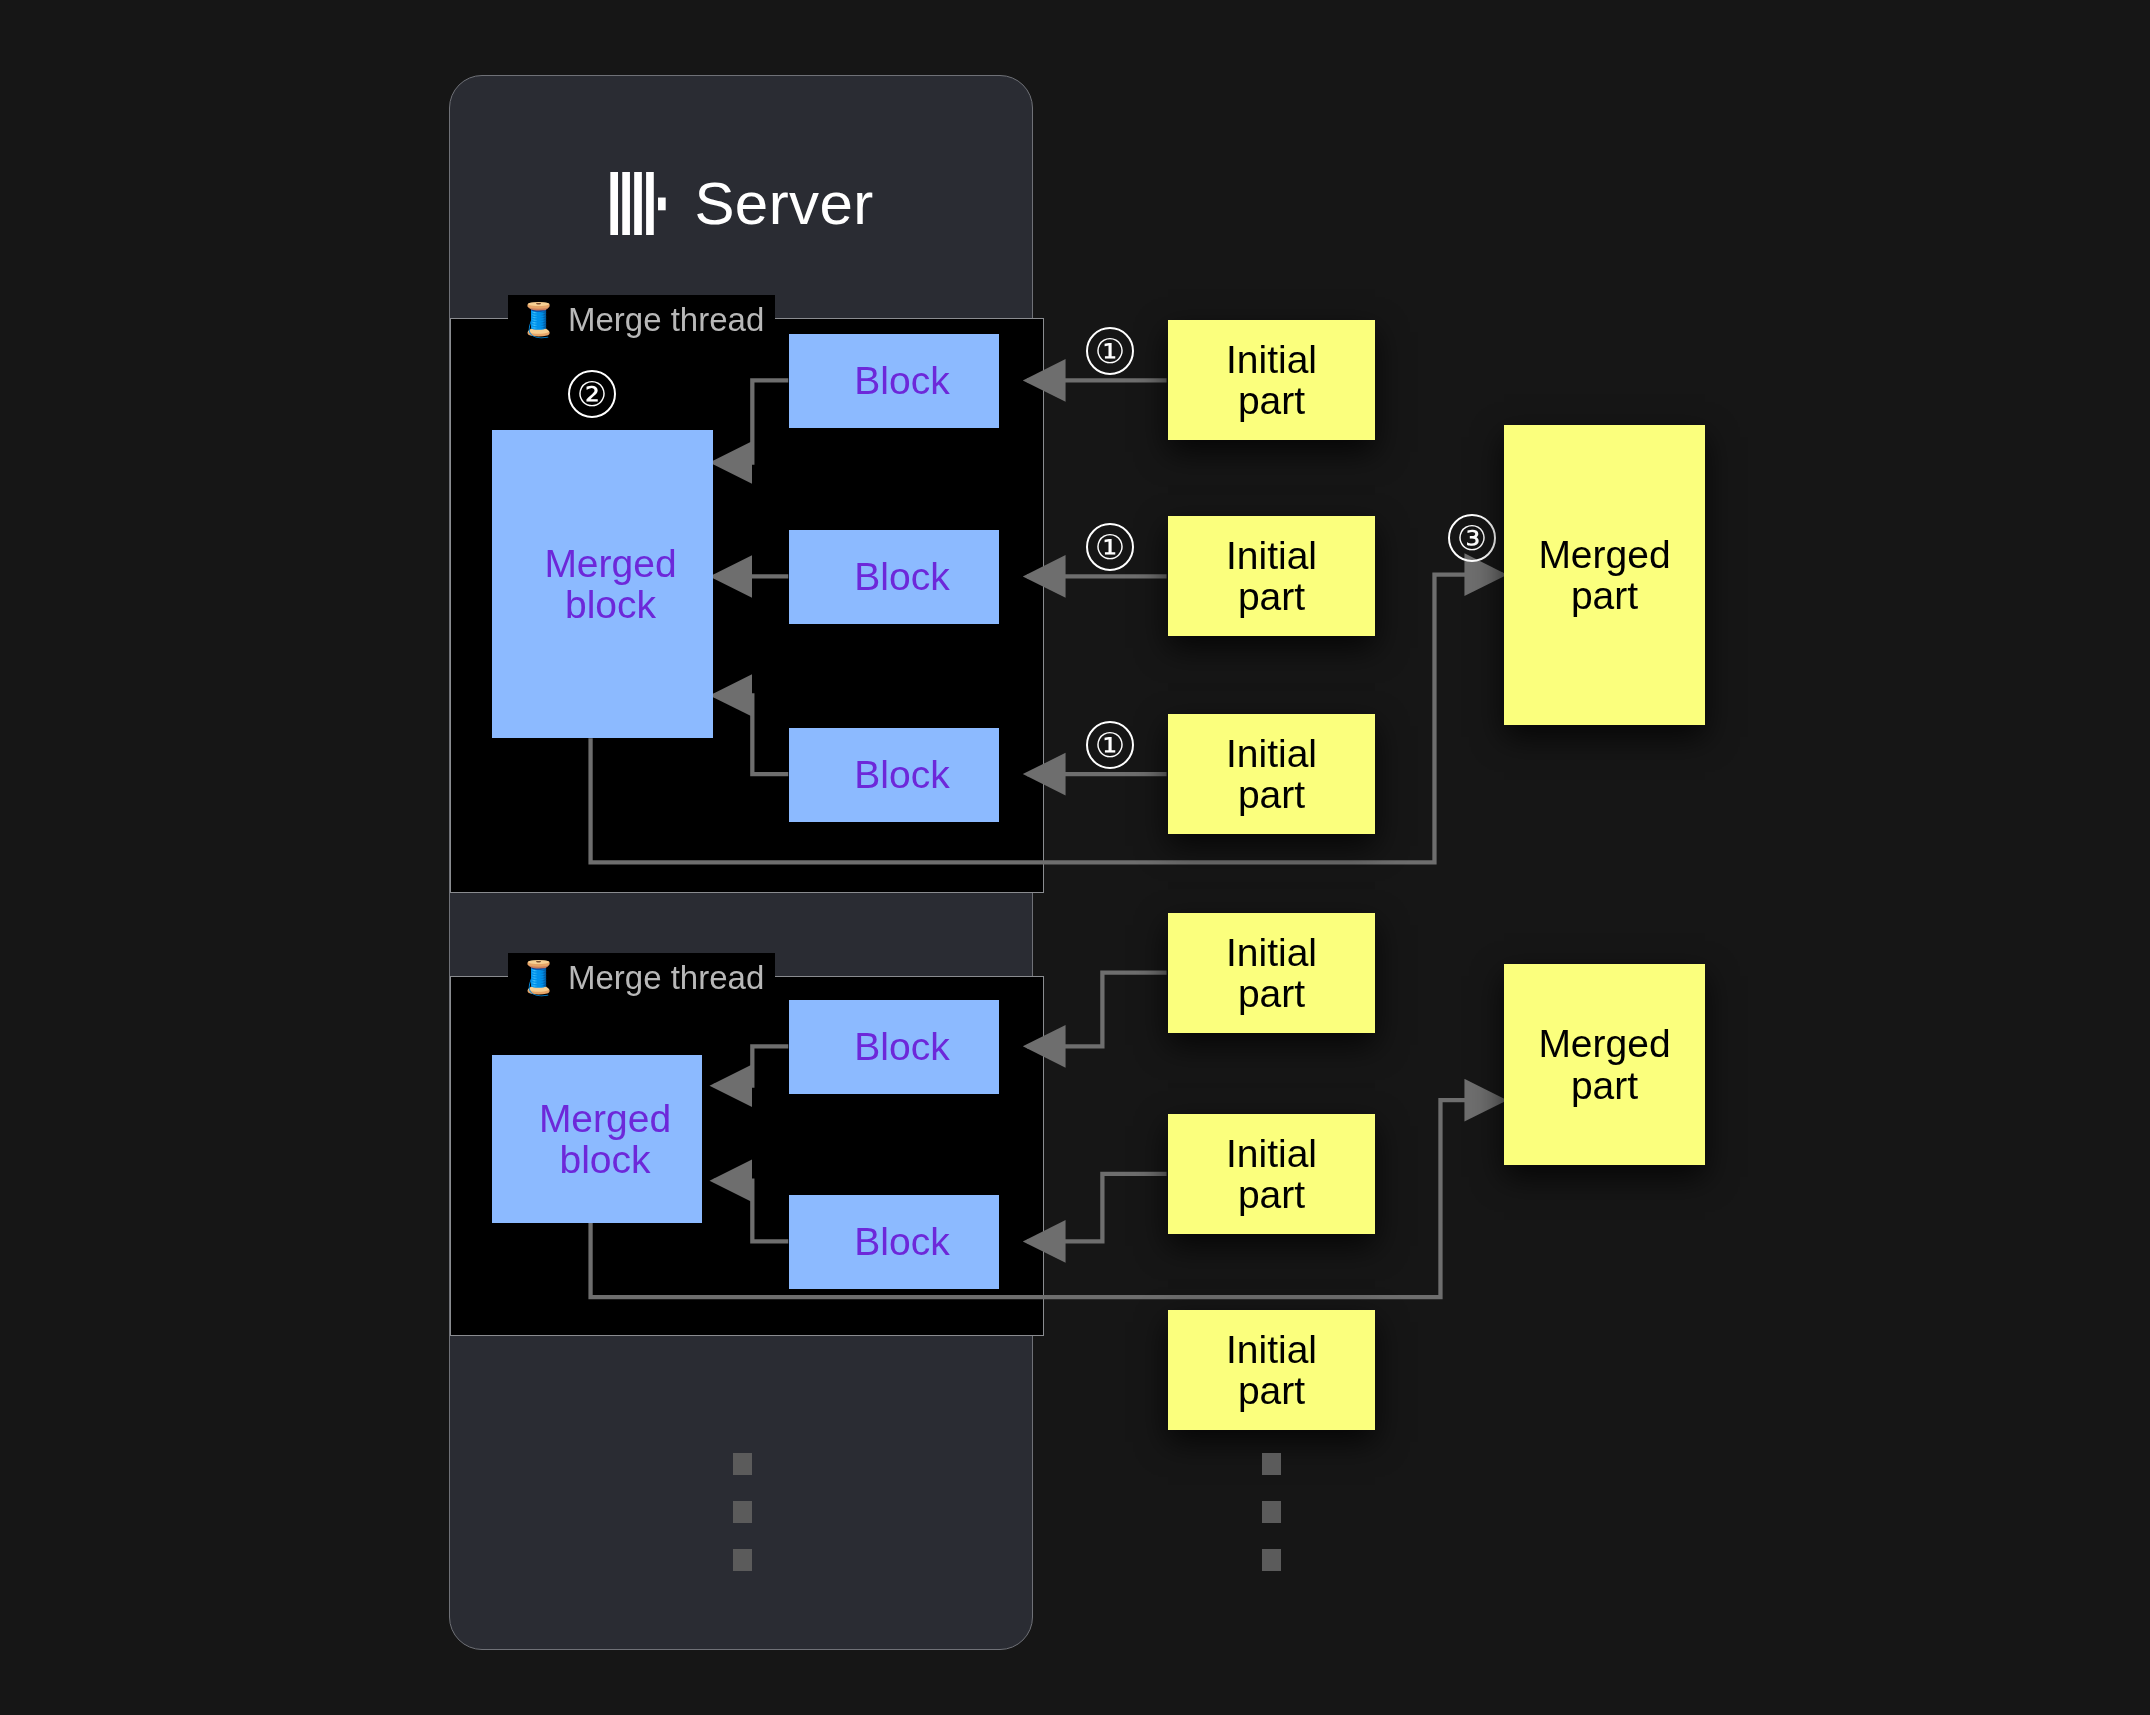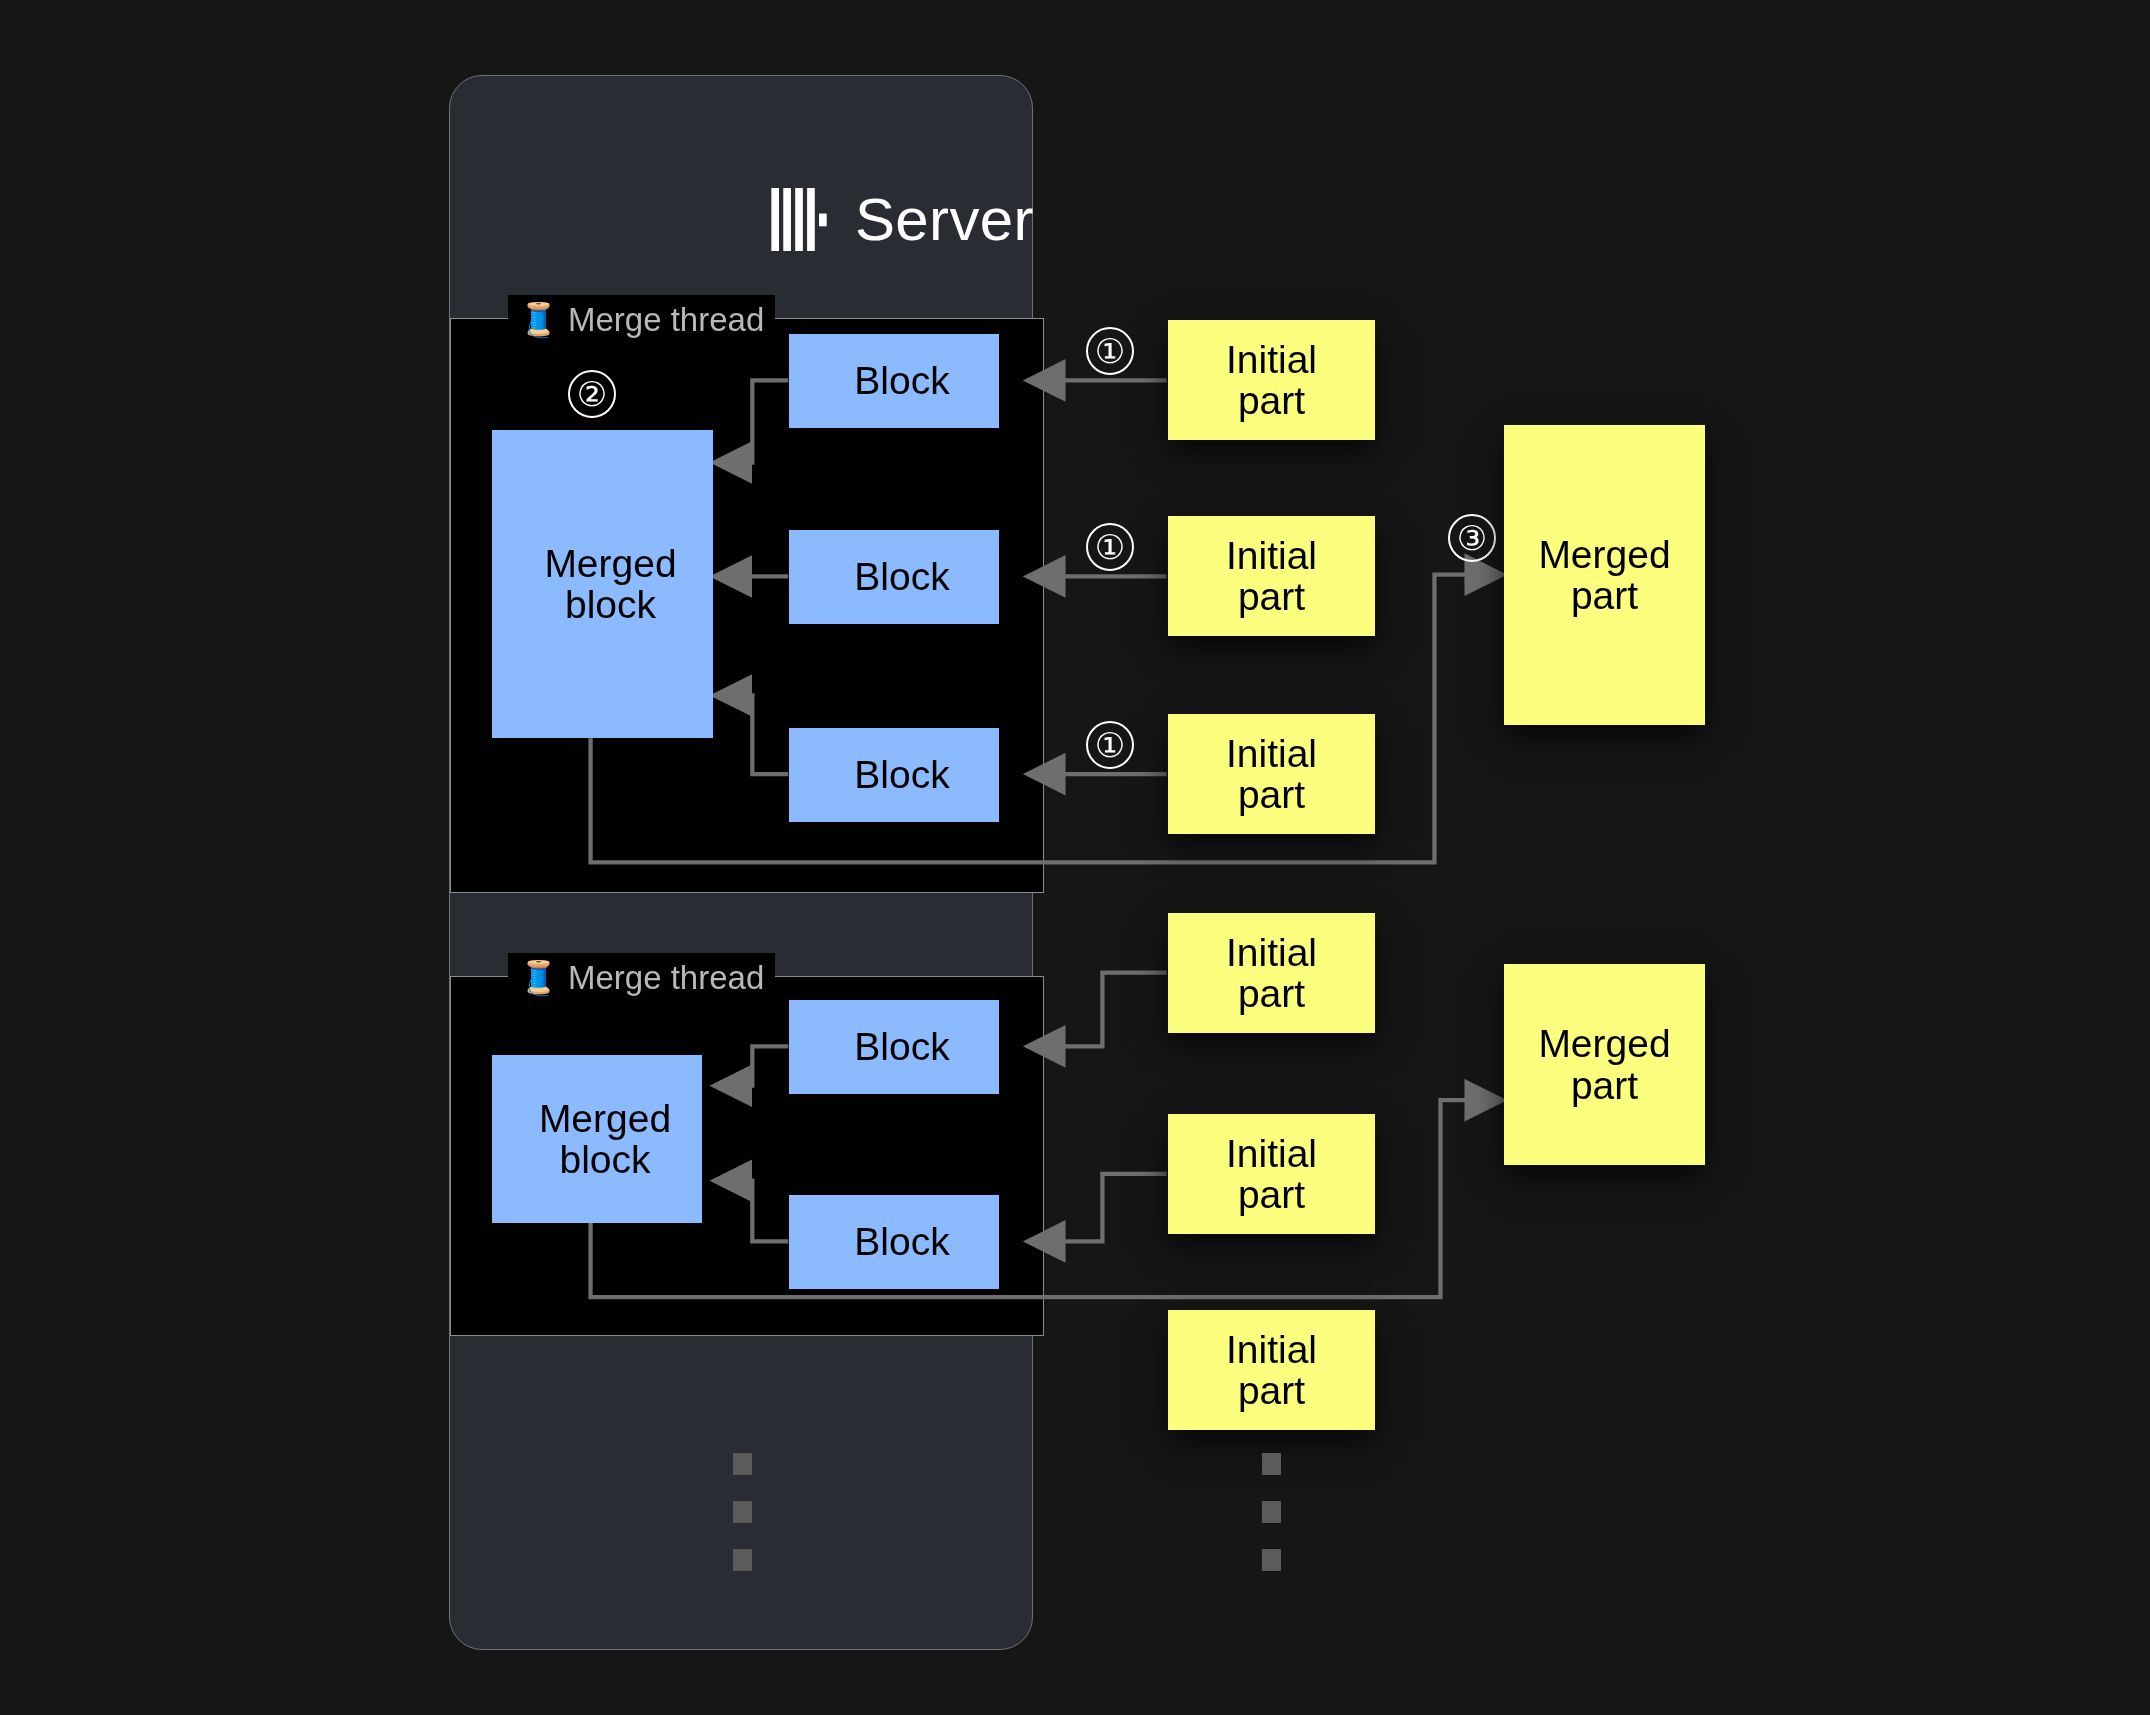--- a/index.html
+++ b/index.html
@@ -32,23 +32,22 @@
     border-radius: 33px;
     box-sizing: border-box;
   }
   #server-title {
     position: absolute;
     left: 0;
     top: 96px;
     width: 584px;
     display: flex;
     align-items: center;
-    justify-content: flex-end;
+    justify-content: center;
     gap: 22px;
-    margin-top: 16px;
   }
   #server-logo {
     display: block;
   }
   #server-title-text {
     color: #ffffff;
     font-size: 60px;
     line-height: 1;
     letter-spacing: 0.4px;
     white-space: nowrap;
@@ -92,21 +91,21 @@
     color: #b8b8b8;
     font-size: 33px;
     line-height: 1;
     white-space: nowrap;
   }
 
   
   .blockbox {
     position: absolute;
     background: #8cbaff;
-    color: #000000;
+    color: #6d28d9;
     display: flex;
     align-items: center;
     justify-content: center;
     text-align: center;
     font-size: 39px;
     line-height: 1.06;
     box-sizing: border-box;
     padding-left: 16px;
   }
   .partbox {

